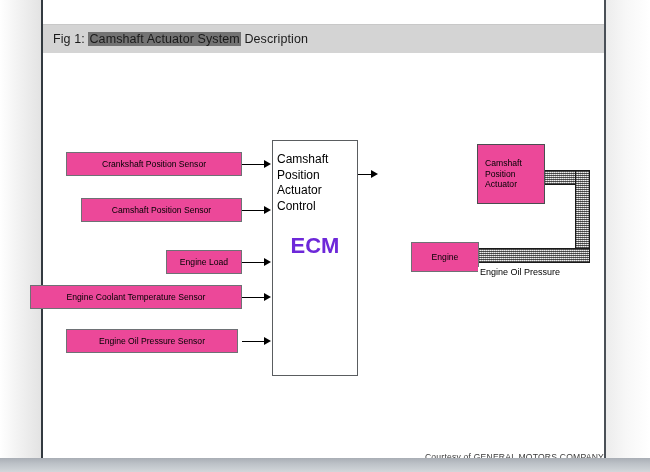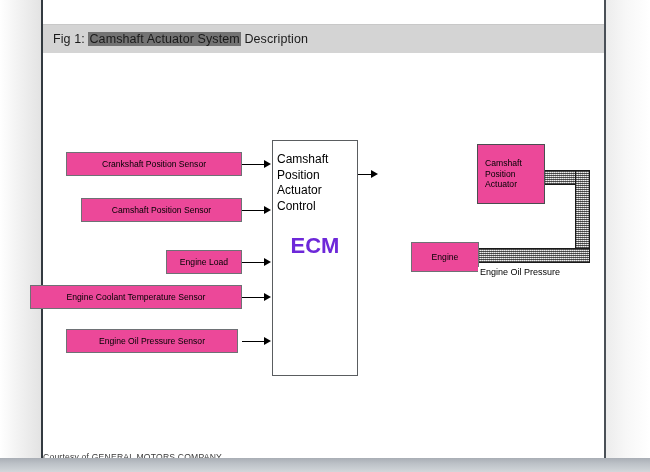--- a/index.html
+++ b/index.html
@@ -170,21 +170,21 @@
     padding: 0 2px;
     white-space: nowrap;
     z-index: 8;
   }
 
   
   .credit {
     position: absolute;
     left: 43px; top: 452px;
     width: 561px;
-    text-align: left;
+    text-align: right;
     font-size: 8.6px;
     color: #3a3a3a;
     letter-spacing: .2px;
   }
 </style>
 </head>
 <body>
 
 <div id="viewport">
 

